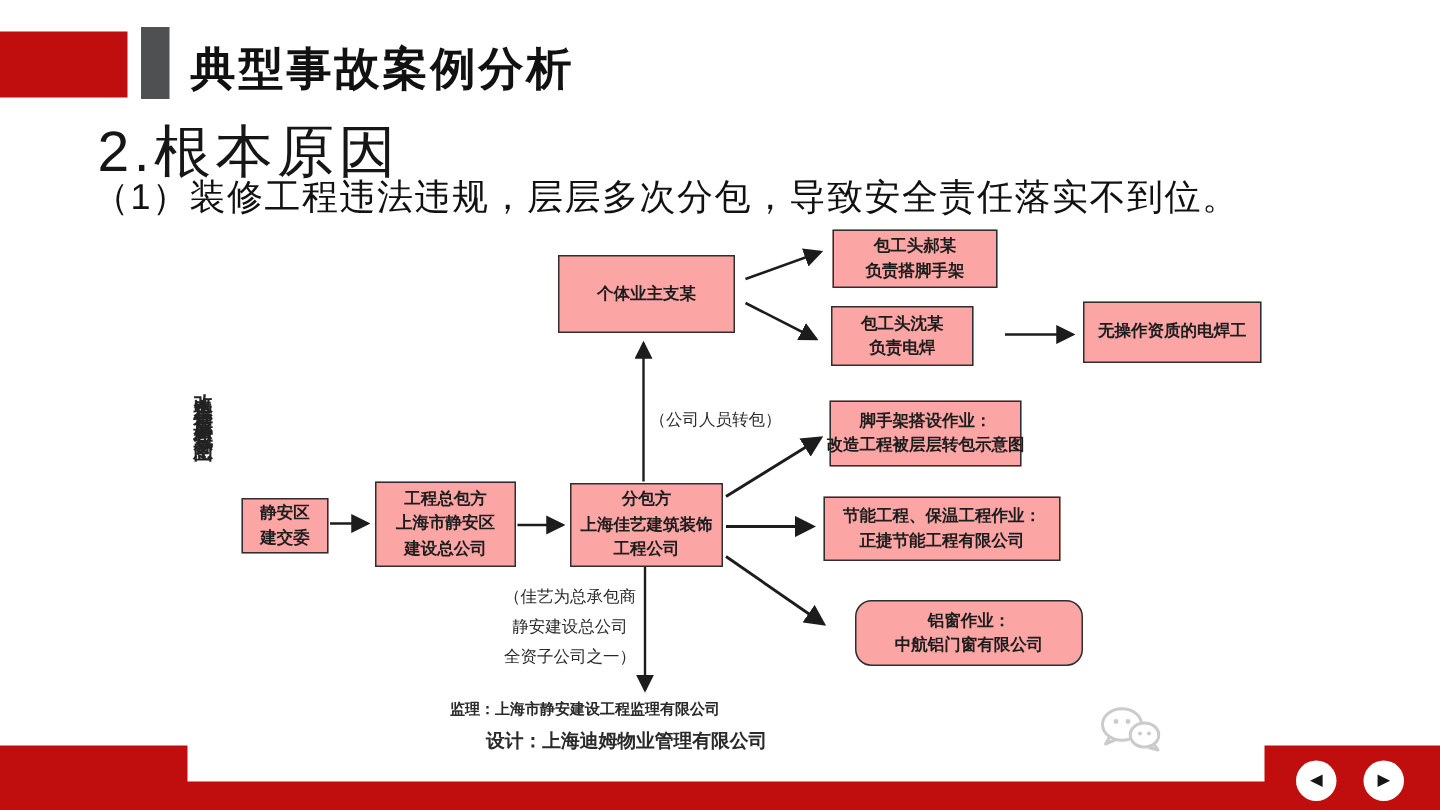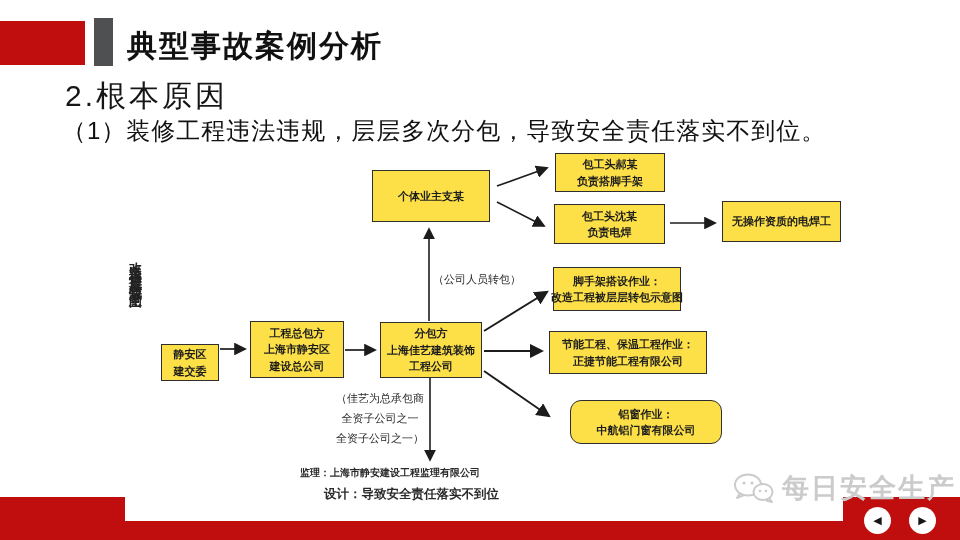--- a/index.html
+++ b/index.html
@@ -4,43 +4,43 @@
 <style>
   html,body{margin:0;padding:0;background:#e8e8e8;}
   .slide{
     position:relative;width:960px;height:540px;background:#ffffff;overflow:hidden;
     font-family:"Liberation Sans","DejaVu Sans",sans-serif;color:#1a1a1a;
   }
   
   .hdr-red{position:absolute;left:0;top:21px;width:85px;height:44px;background:var(--accent-red,#c00d0d);}
   .hdr-gray{position:absolute;left:94px;top:18px;width:19px;height:48px;background:var(--title-gray,#4f5052);}
   .page-title{position:absolute;left:127px;top:26px;font-size:30px;font-weight:700;letter-spacing:2px;color:#111;}
-  .heading2{position:absolute;left:65px;top:76px;font-size:30px;font-weight:400;letter-spacing:3px;color:#161616;}
+  .heading2{position:absolute;left:65px;top:76px;font-size:38px;font-weight:400;letter-spacing:3px;color:#161616;}
   .subheading{position:absolute;left:62px;top:115px;font-size:24px;font-weight:400;letter-spacing:1px;color:#111;white-space:nowrap;}
 
   
   .diagram{position:absolute;left:0;top:0;width:960px;height:540px;}
   .arrow-layer{position:absolute;left:0;top:0;pointer-events:none;}
   .side-label{
     position:absolute;left:126px;top:252px;height:196px;
     writing-mode:vertical-rl;text-orientation:upright;
     font-size:13px;font-weight:700;letter-spacing:3px;color:#222;
   }
   .dbox{
-    position:absolute;border:1.3px solid #2e2e2e;background:#fde047;
+    position:absolute;border:1.3px solid #2e2e2e;background:#fca5a5;
     display:flex;flex-direction:column;align-items:center;justify-content:center;
     font-size:11px;font-weight:600;line-height:1.5;text-align:center;color:#1d1d1d;
     box-sizing:border-box;white-space:nowrap;
   }
-  .b-jianjiaowei{left:161px;top:344px;width:58px;height:37px;}
+  .b-jianjiaowei{left:161px;top:332px;width:58px;height:37px;}
   .b-zongbaofang{left:250px;top:321px;width:94px;height:57px;}
   .b-fenbaofang{left:380px;top:322px;width:102px;height:56px;text-align:right;}
   .b-getiyezhu{left:372px;top:170px;width:118px;height:52px;}
   .b-hao{left:555px;top:153px;width:110px;height:39px;}
-  .b-shen{left:554px;top:204px;width:111px;height:40px;}
+  .b-shen{left:554px;top:204px;width:95px;height:40px;}
   .b-dianhan{left:722px;top:201px;width:119px;height:41px;align-items:center;}
   .b-jiaoshoujia{left:553px;top:267px;width:128px;height:44px;}
   .b-jieneng{left:549px;top:331px;width:158px;height:43px;}
   .b-lvchuang{left:570px;top:400px;width:152px;height:44px;border-radius:11px;}
 
   .note{position:absolute;font-size:11px;font-weight:400;color:#2a2a2a;white-space:nowrap;}
   .n-zhuanbao{left:433px;top:272px;}
   .n-jiayi{left:336px;top:388px;text-align:center;line-height:20px;}
   .n-jianli{left:300px;top:466px;font-size:10px;font-weight:700;}
   .n-sheji{left:324px;top:486px;font-size:12.5px;font-weight:700;}
@@ -141,44 +141,43 @@
 
     <div class="dbox b-lvchuang">
       <div>铝窗作业：</div>
       <div>中航铝门窗有限公司</div>
     </div>
 
     <div class="note n-zhuanbao">（公司人员转包）</div>
 
     <div class="note n-jiayi">
       <div>（佳艺为总承包商</div>
-      <div>全资子公司之一</div>
+      <div>静安建设总公司</div>
       <div>全资子公司之一）</div>
     </div>
 
     <div class="note n-jianli">监理：上海市静安建设工程监理有限公司</div>
-    <div class="note n-sheji">设计：导致安全责任落实不到位</div>
+    <div class="note n-sheji">设计：上海迪姆物业管理有限公司</div>
   </div>
 
   <div class="footer-left"></div>
   <div class="footer-right"></div>
   <div class="footer-strip"></div>
 
   <div class="watermark">
     <svg width="42" height="32" viewBox="0 0 42 32">
       <ellipse cx="15" cy="13" rx="13" ry="10.5" fill="none" stroke="#cbcbcb" stroke-width="2"></ellipse>
       <path d="M7,21 l-3,5 l7,-3" fill="none" stroke="#cbcbcb" stroke-width="2" stroke-linejoin="round"></path>
       <ellipse cx="30" cy="20" rx="9.5" ry="8" fill="#ffffff" stroke="#cbcbcb" stroke-width="2"></ellipse>
       <path d="M36,26 l3,4 l-6,-1.5" fill="none" stroke="#cbcbcb" stroke-width="2" stroke-linejoin="round"></path>
       <circle cx="11" cy="11" r="1.6" fill="#cbcbcb"></circle>
       <circle cx="19" cy="11" r="1.6" fill="#cbcbcb"></circle>
       <circle cx="27" cy="19" r="1.3" fill="#cbcbcb"></circle>
       <circle cx="33" cy="19" r="1.3" fill="#cbcbcb"></circle>
     </svg>
-    <span class="watermark-text">每日安全生产</span>
   </div>
 
   <button class="nav-btn nav-prev">
     <span>◀</span>
   </button>
   <button class="nav-btn nav-next">
     <span>▶</span>
   </button>
 
 </div>

